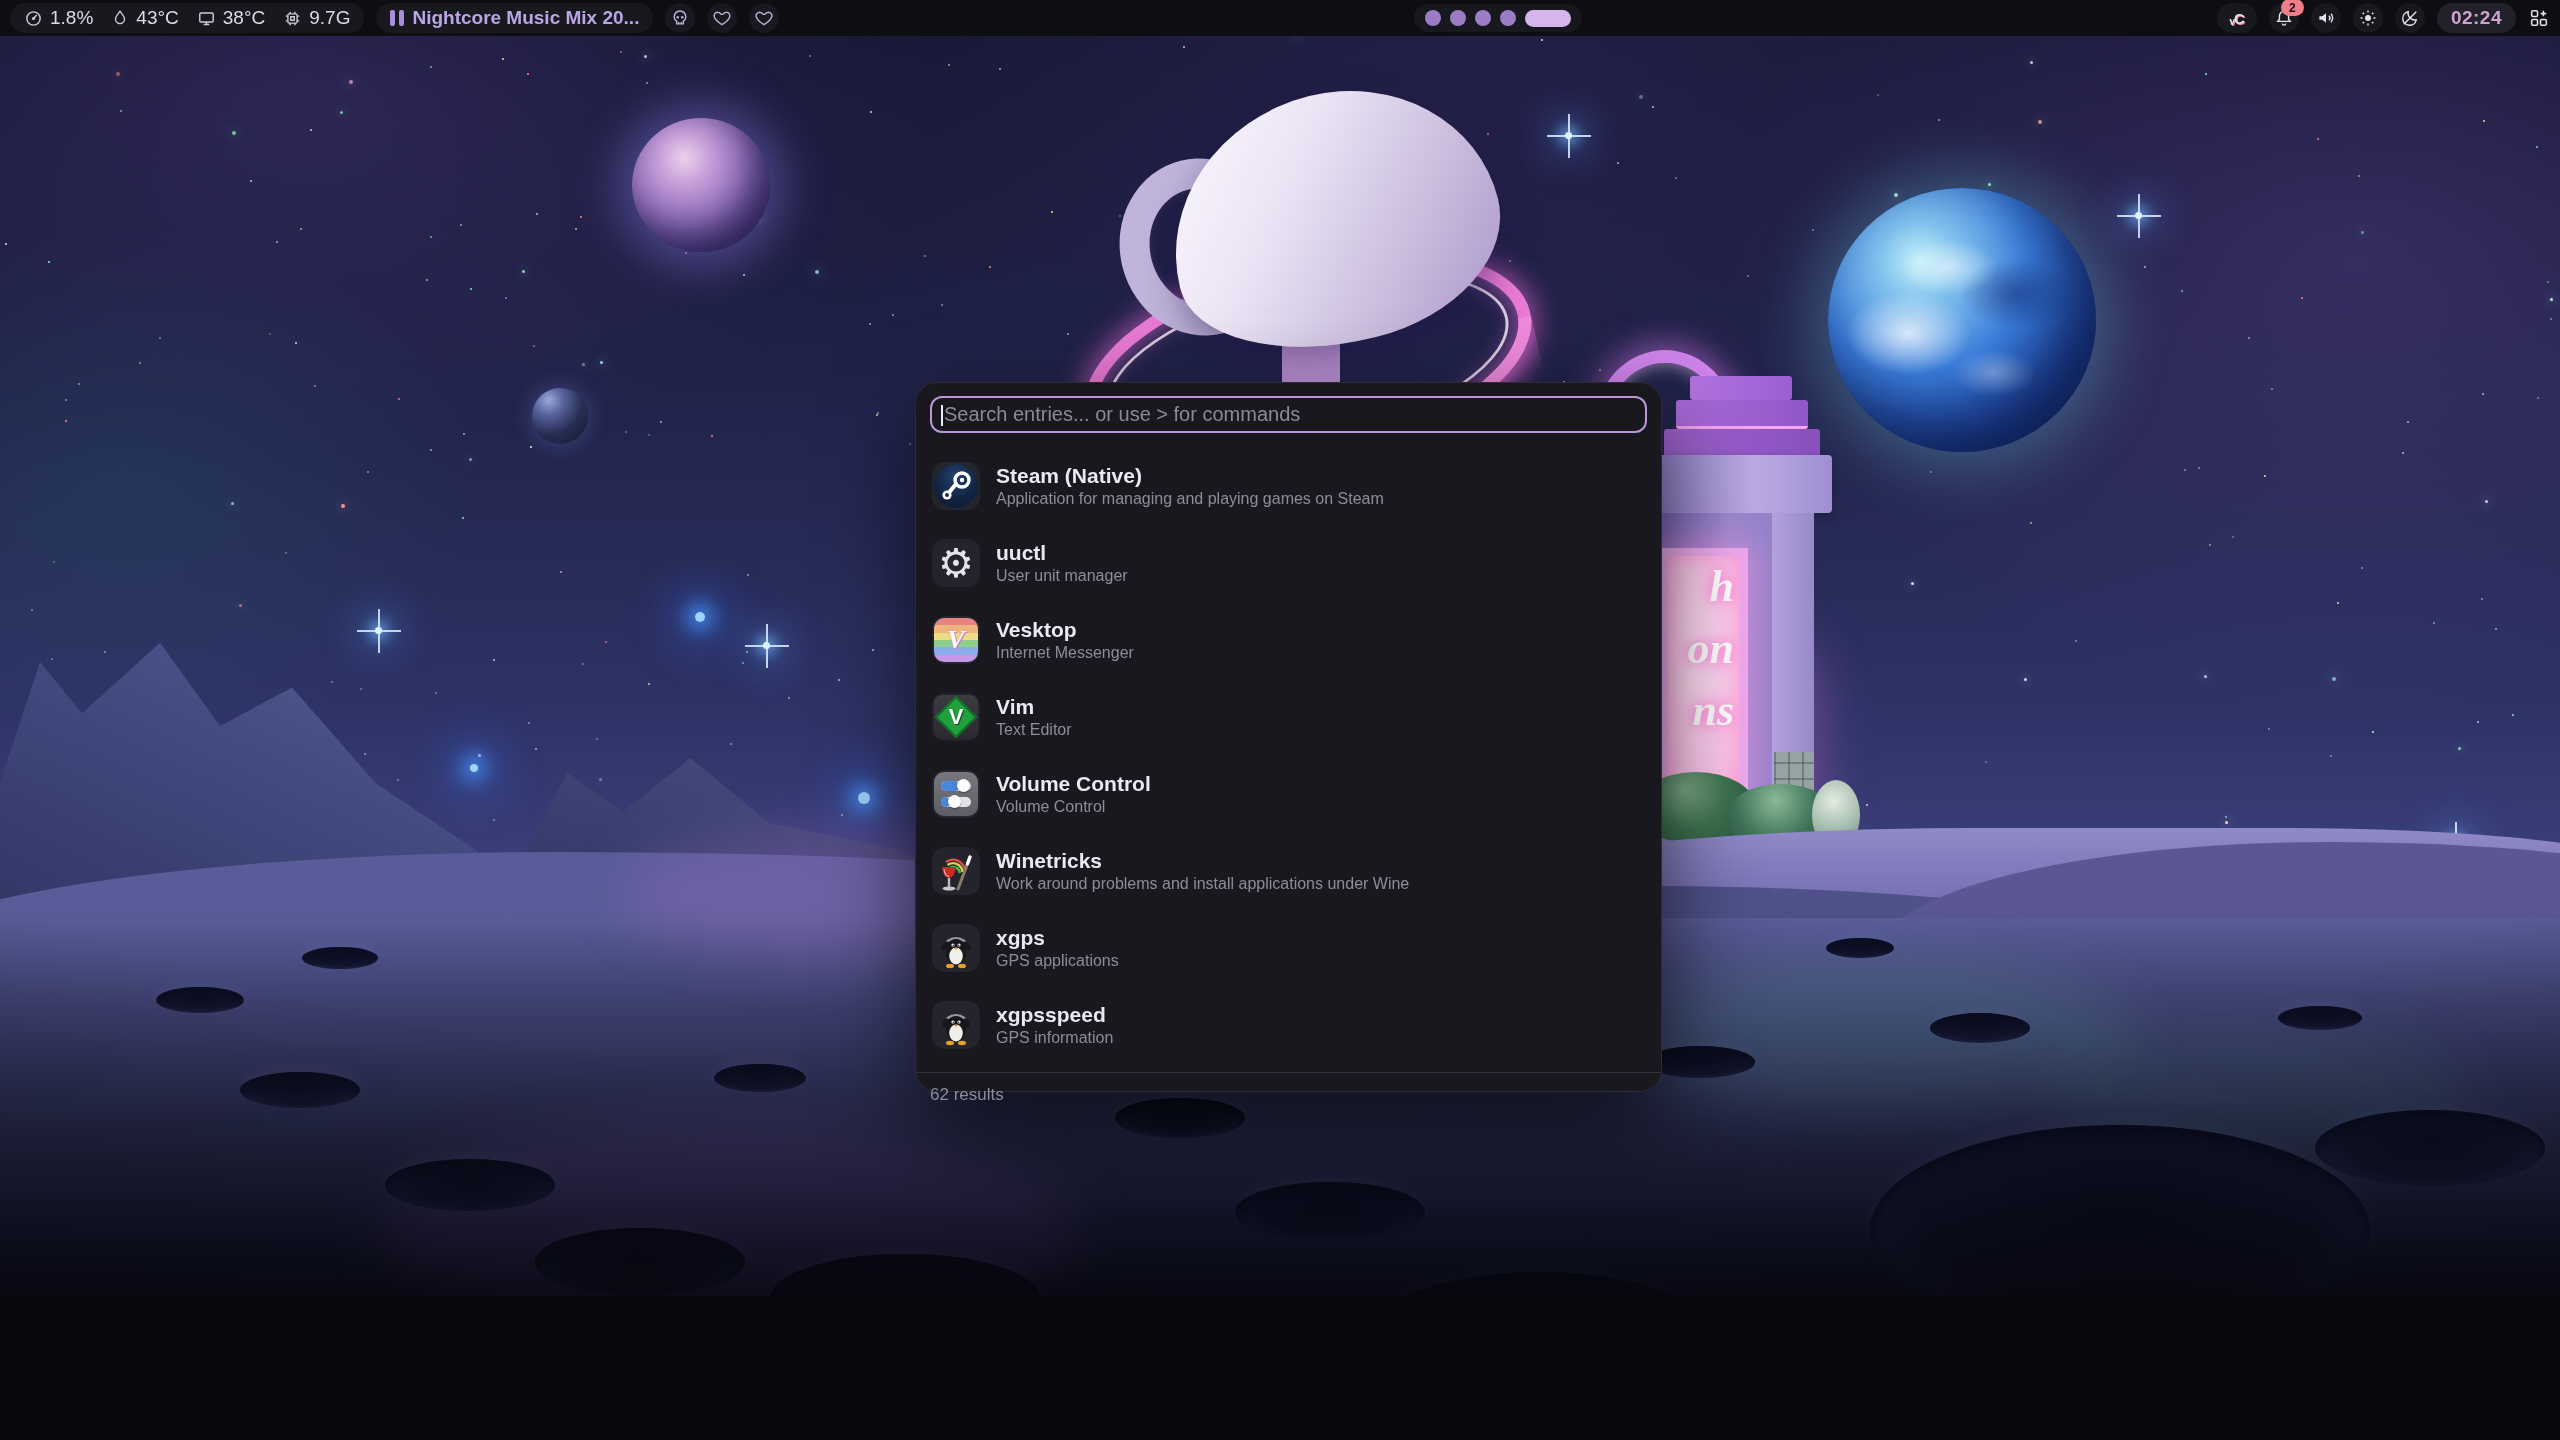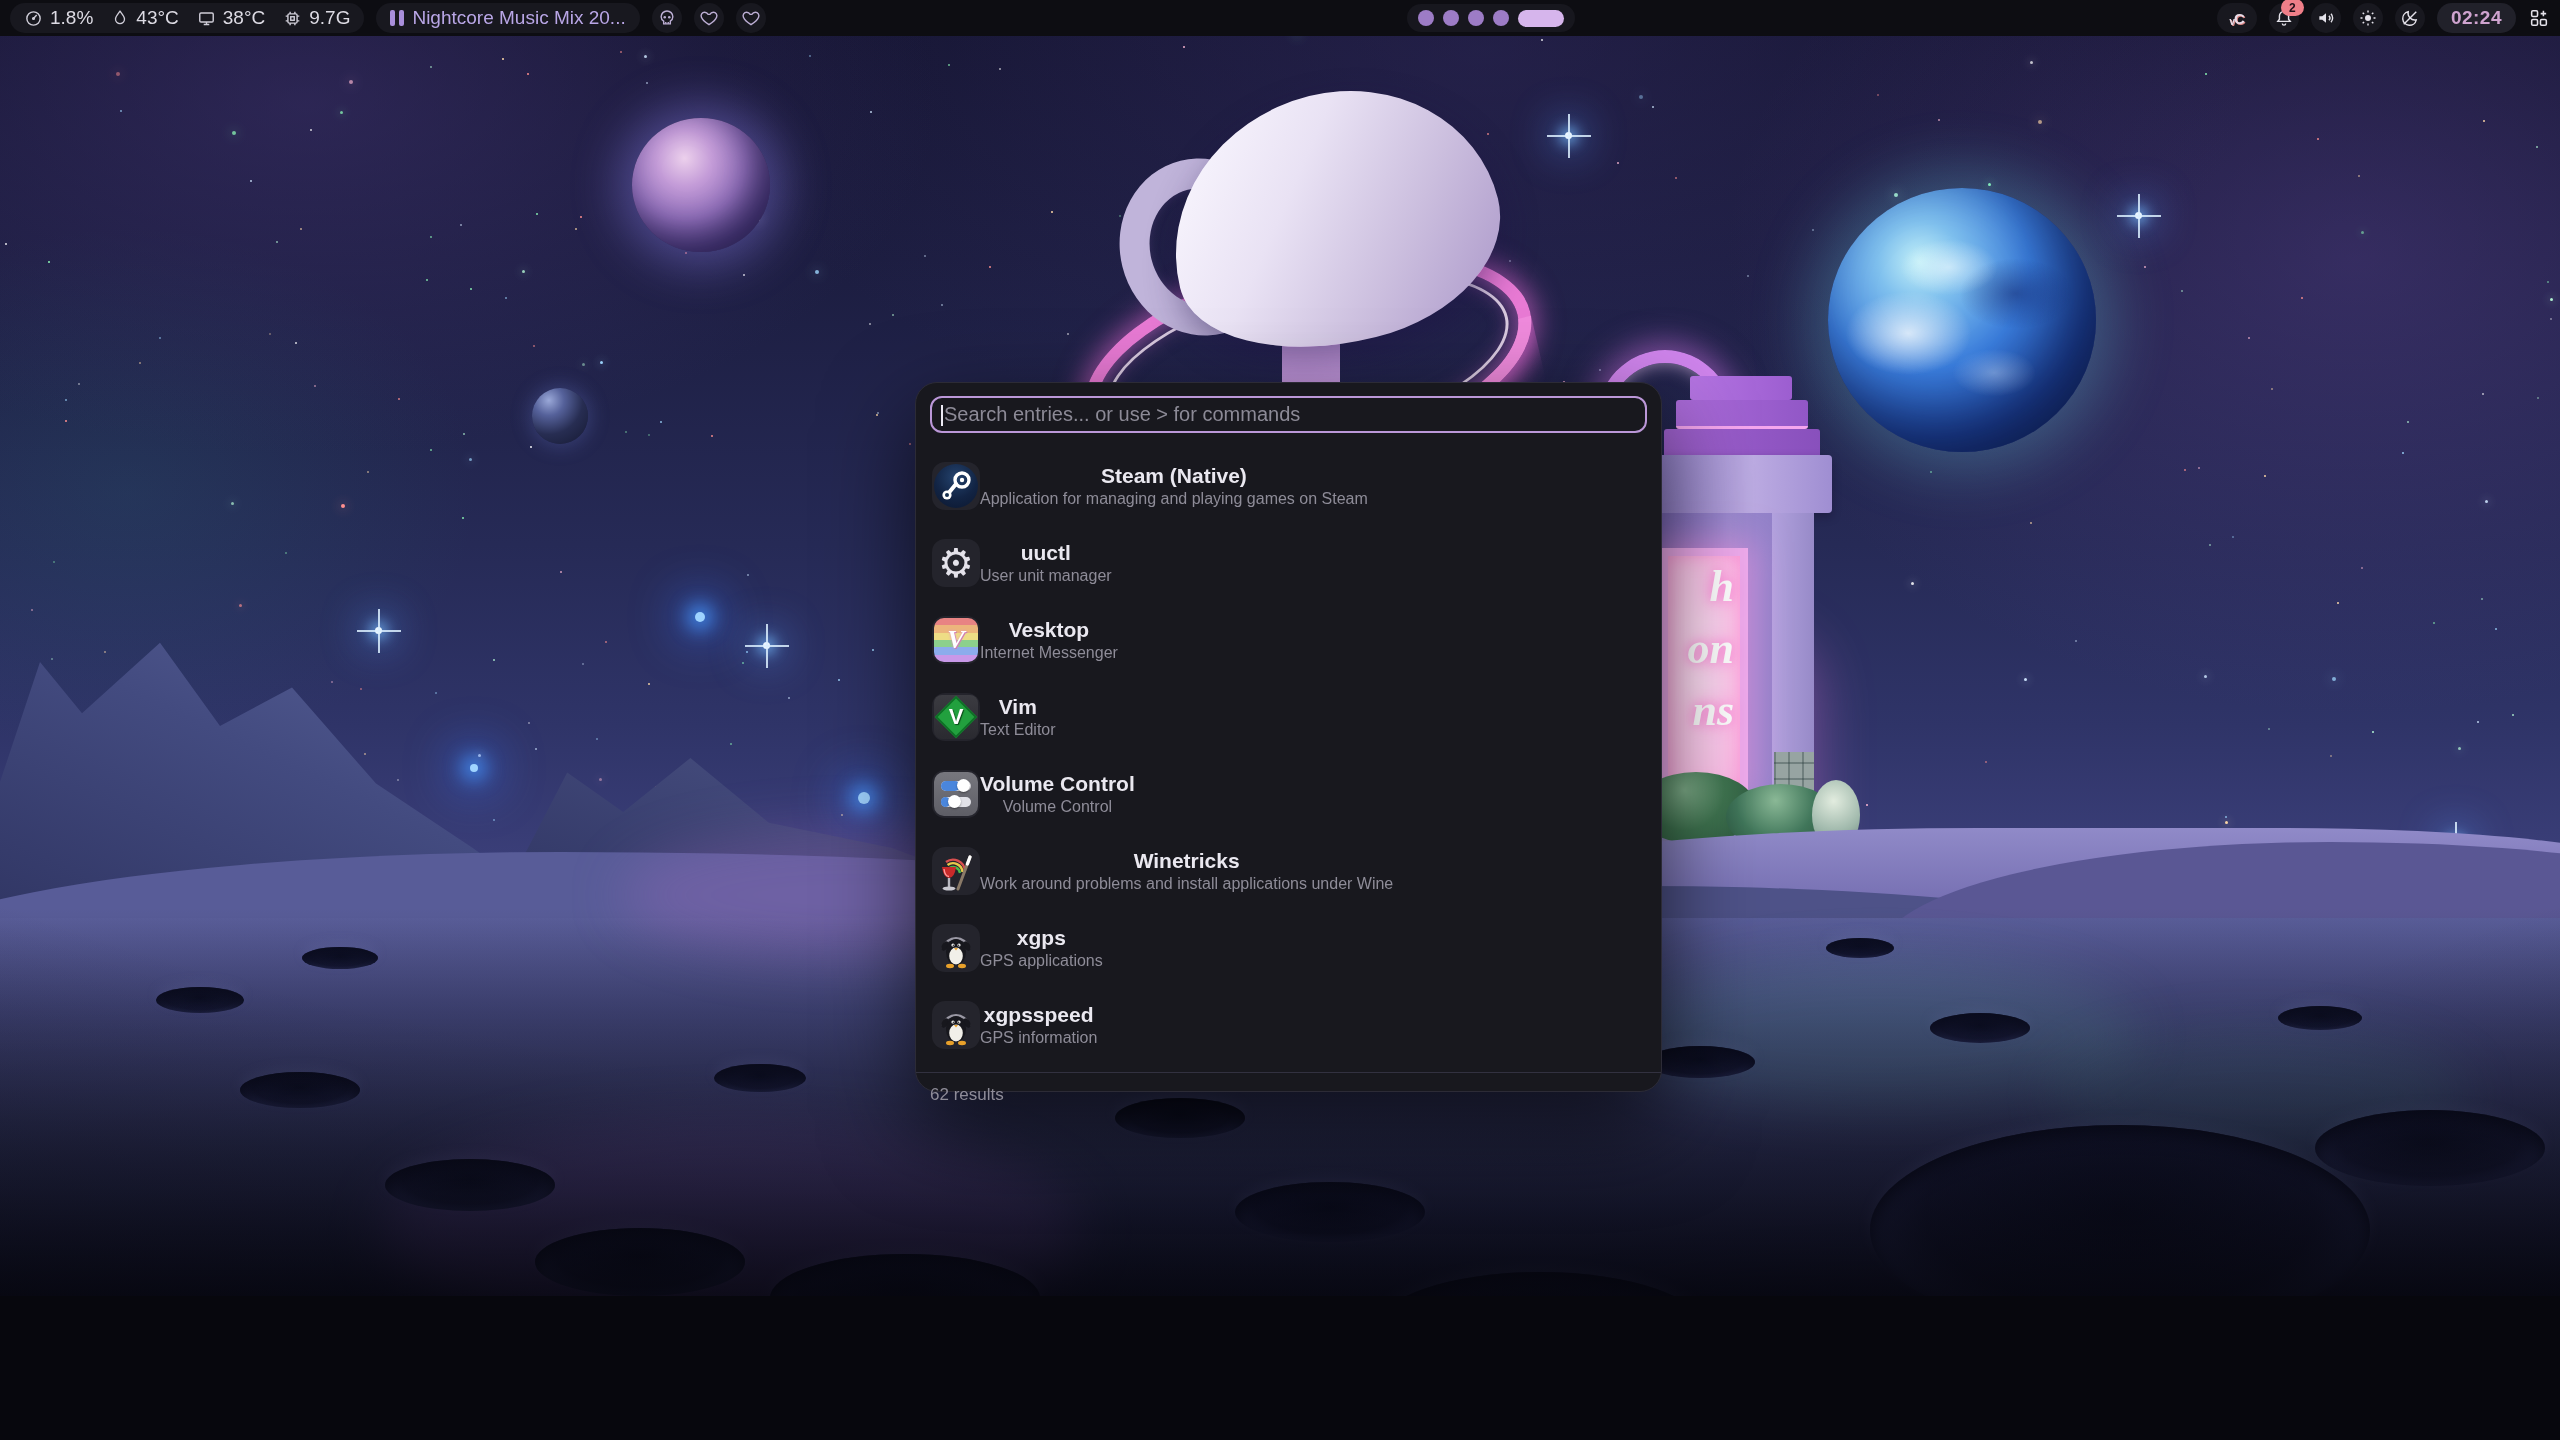--- a/index.html
+++ b/index.html
@@ -102,21 +102,21 @@
     radial-gradient(130% 100% at 50% 30%, transparent 55%, rgba(5,5,12,.5) 100%);}
   
   .topbar{position:absolute;left:0;top:0;width:2560px;height:36px;background:#0d0d12;z-index:50;
     display:flex;align-items:center;justify-content:space-between;padding:0 10px;box-sizing:border-box;font-size:19px;}
   .bar-group{display:flex;align-items:center;gap:12px;}
   .pill{display:flex;align-items:center;background:#18181f;border-radius:15px;height:30px;padding:0 14px;gap:8px;}
   .stat{display:flex;align-items:center;gap:7px;margin-right:10px;}
   .stat:last-child{margin-right:0;}
   .stat svg{display:block;color:#cfcdd8;}
   .circle-btn{width:30px;height:30px;border-radius:50%;background:#18181f;display:flex;align-items:center;justify-content:center;color:#bcaed4;}
-  .media-pill{color:#b9a6e6;font-weight:normal;}
+  .media-pill{color:#b9a6e6;font-weight:bold;}
   .pausebars{display:flex;gap:4px;}
   .pausebars i{display:block;width:5px;height:16px;border-radius:2px;background:#a98fdb;}
   .ws-pill{display:flex;align-items:center;gap:9px;background:#17171e;border-radius:14px;height:28px;padding:0 11px;}
   .ws-dot{width:16px;height:16px;border-radius:9px;background:#9d7cc6;}
   .ws-dot.active{width:46px;height:17px;background:#d6b5ec;}
   .tray-pill{height:30px;border-radius:15px;background:#18181f;display:flex;align-items:center;justify-content:center;padding:0 13px;
     color:#e8dce8;font-weight:bold;font-size:15px;letter-spacing:-1px;text-shadow:1px 1px 0 #d88;}
   .bell-wrap{position:relative;}
   .badge{position:absolute;top:-4px;right:-5px;min-width:17px;height:17px;border-radius:9px;background:#ef7e88;
     color:#23101a;font-size:12px;font-weight:bold;display:flex;align-items:center;justify-content:center;padding:0 3px;}
@@ -135,21 +135,21 @@
   
   .launcher{position:absolute;left:915px;top:382px;width:747px;height:710px;background:#18181e;border:1px solid #2c2b36;
     border-radius:22px;z-index:40;box-shadow:0 34px 90px rgba(0,0,0,.65);box-sizing:border-box;padding:13px 14px 10px;}
   .searchbox{position:relative;height:37px;border:2px solid #bb97d8;border-radius:12px;display:flex;align-items:center;box-sizing:border-box;}
   .searchbox input{flex:1;background:transparent;border:none;outline:none;color:#e9e7ef;font-size:20px;
     font-family:"Liberation Sans",sans-serif;padding:0 12px;}
   .searchbox input::placeholder{color:#8c8a96;}
   .caret{position:absolute;left:9px;top:7px;width:2px;height:21px;background:#eceaf4;animation:blink 1.1s steps(1) infinite;}
   @keyframes blink{50%{opacity:0;}}
   .rows{margin-top:14px;}
-  .row{display:flex;align-items:center;height:77px;padding:0 2px;border-radius:14px;text-align:center;}
+  .row{display:flex;align-items:center;gap:16px;height:77px;padding:0 2px;border-radius:14px;}
   .appicon{width:48px;height:48px;border-radius:13px;background:#24242c;flex:0 0 48px;
     display:flex;align-items:center;justify-content:center;overflow:hidden;position:relative;}
   .rtitle{font-size:21px;font-weight:bold;color:#eae8f0;line-height:27px;}
   .rsub{font-size:16px;color:#8e8c98;line-height:20px;}
   .divider{height:1px;background:#323140;margin:9px -14px 0;}
   .results{font-size:17px;color:#8e8c98;margin-top:12px;}
   
   .ic-steam{width:44px;height:44px;border-radius:50%;background:radial-gradient(circle at 50% 30%,#24436e 0%,#122444 55%,#0b1730 100%);}
   .glyph-gear{font-size:40px;color:#e4e2ea;line-height:1;}
   .ic-vesk{width:44px;height:44px;border-radius:10px;display:flex;align-items:center;justify-content:center;

